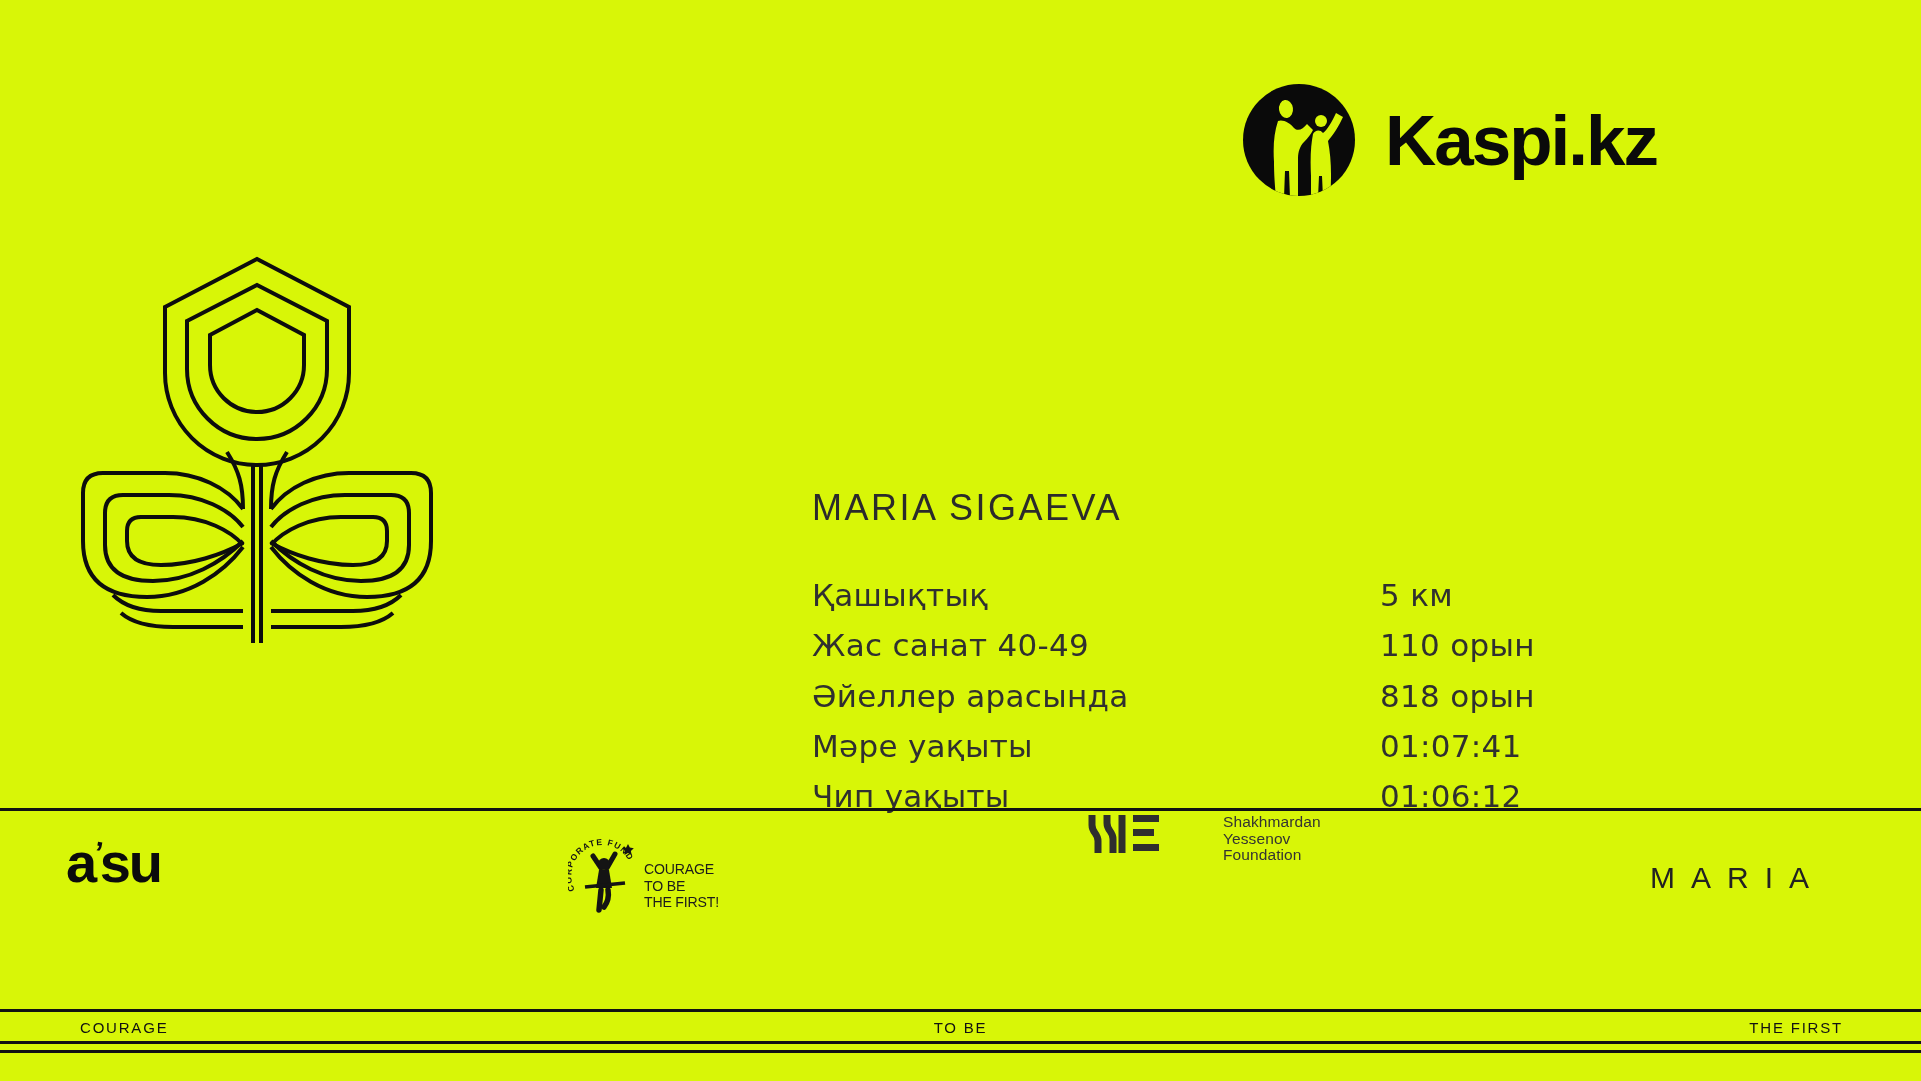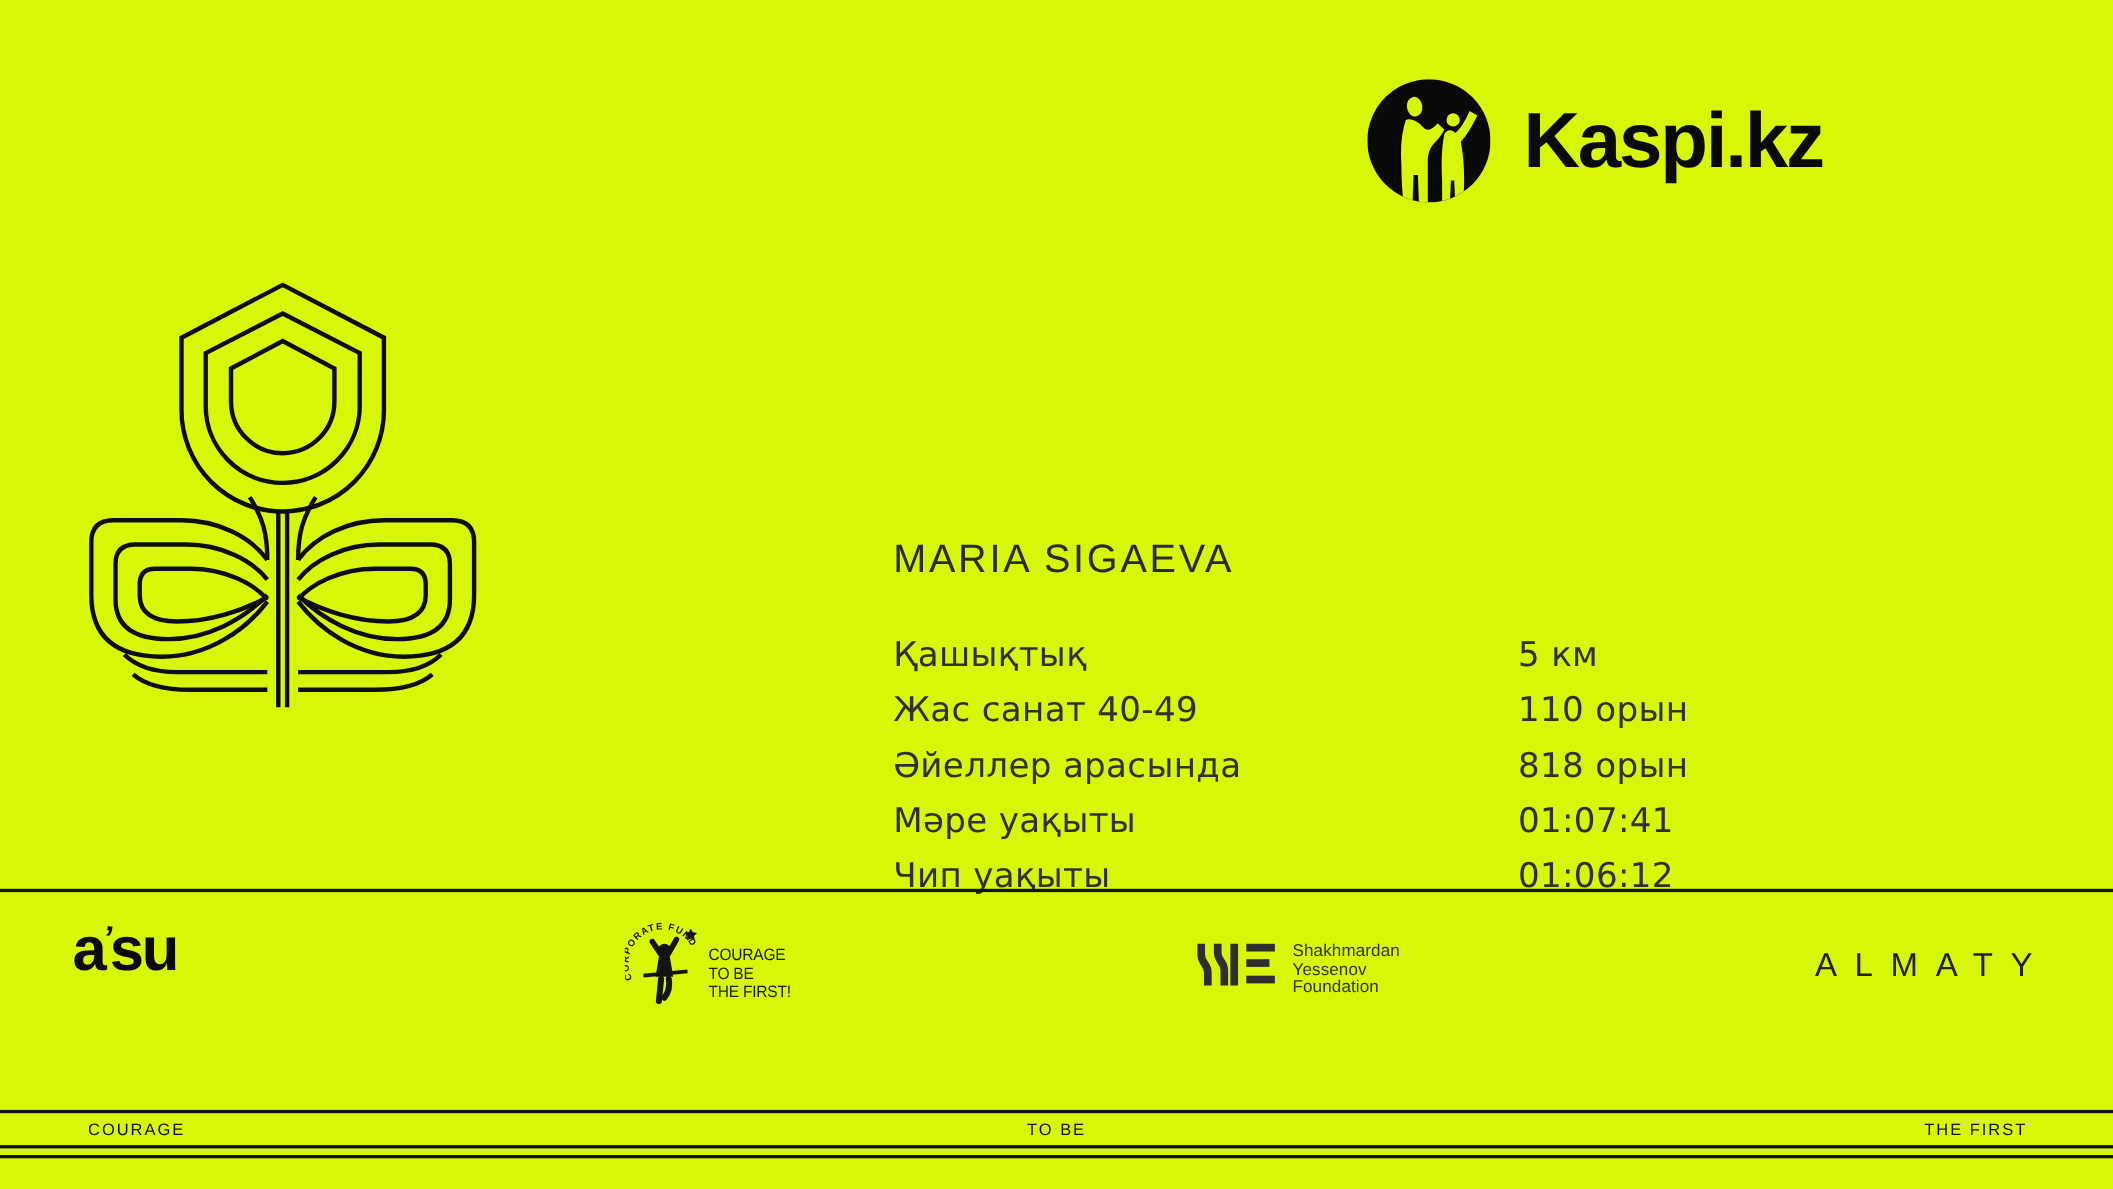--- a/index.html
+++ b/index.html
@@ -4,21 +4,21 @@
 <style>
   html,body{margin:0;padding:0;background:#9aa800;}
   #stage{
     position:relative;width:1921px;height:1081px;overflow:hidden;
     background:#D8F607;
     font-family:"Liberation Sans",sans-serif;color:#111;
   }
   [data-name]{box-sizing:border-box;}
 
   
-  .kaspi{position:absolute;left:1243px;top:72px;display:flex;align-items:center;justify-content:space-between;}
+  .kaspi{position:absolute;left:1243px;top:84px;display:flex;align-items:center;justify-content:space-between;}
   .kaspi svg{display:block;}
   .kaspi-word{margin-left:30px;font-weight:700;font-size:71px;letter-spacing:-2px;color:#0A0A0A;}
 
   
   .tulip{position:absolute;left:77px;top:245px;width:360px;height:402px;}
   .event-title{
     position:absolute;left:47px;top:680px;width:420px;text-align:center;
     font-size:38px;font-weight:500;letter-spacing:1.5px;color:#101010;line-height:49px;
   }
 
@@ -44,21 +44,21 @@
 
   
   .asu{position:absolute;left:66px;top:830px;font-weight:700;font-size:56px;
        letter-spacing:-2px;color:#0B0B0B;}
   .asu .apos{display:inline-block;font-size:.55em;position:relative;top:-.62em;
        margin:0 -1px;transform:rotate(10deg);}
   .cfund{position:absolute;left:568px;top:834px;}
   .cfund-tag{position:absolute;left:644px;top:861px;font-size:15px;font-weight:500;
        line-height:16.5px;letter-spacing:-.2px;color:#1C1C1C;transform:scaleX(.94);
        transform-origin:left top;}
-  .yess{position:absolute;left:1087px;top:856px;display:flex;}
+  .yess{position:absolute;left:1087px;top:813px;display:flex;gap:48px;}
   .yess-text{margin-left:14px;font-size:15.5px;line-height:16.5px;color:#333;
        letter-spacing:.1px;margin-top:1px;}
   .krida{position:absolute;left:1650px;top:861px;font-size:30px;font-weight:300;
        letter-spacing:16px;color:#222;white-space:nowrap;}
 
   
   .f-line1{top:1009px;height:3px;}
   .f-line2{top:1041px;height:3px;}
   .f-line3{top:1050px;height:3px;}
   .footer-text{position:absolute;left:0;top:1017px;width:1921px;height:20px;
@@ -191,21 +191,21 @@
         <rect x="46" y="31" width="26" height="7"></rect>
       </g>
     </svg>
     <div class="yess-text" data-name="yessenov-text">
       <div data-name="yessenov-line1">Shakhmardan</div>
       <div data-name="yessenov-line2">Yessenov</div>
       <div data-name="yessenov-line3">Foundation</div>
     </div>
   </div>
 
-  <div class="krida" data-name="krida-logo">ALMATY</div>
+  <div class="krida" data-name="krida-logo">MARIA</div>
 
   <div class="divider f-line1" data-name="footer-line-top"></div>
   <div class="footer-text" data-name="footer-motto">
     <span class="fl" data-name="footer-left">COURAGE</span>
     <span class="fc" data-name="footer-center">TO BE</span>
     <span class="fr" data-name="footer-right">THE FIRST</span>
   </div>
   <div class="divider f-line2" data-name="footer-line-middle"></div>
   <div class="divider f-line3" data-name="footer-line-bottom"></div>
 

